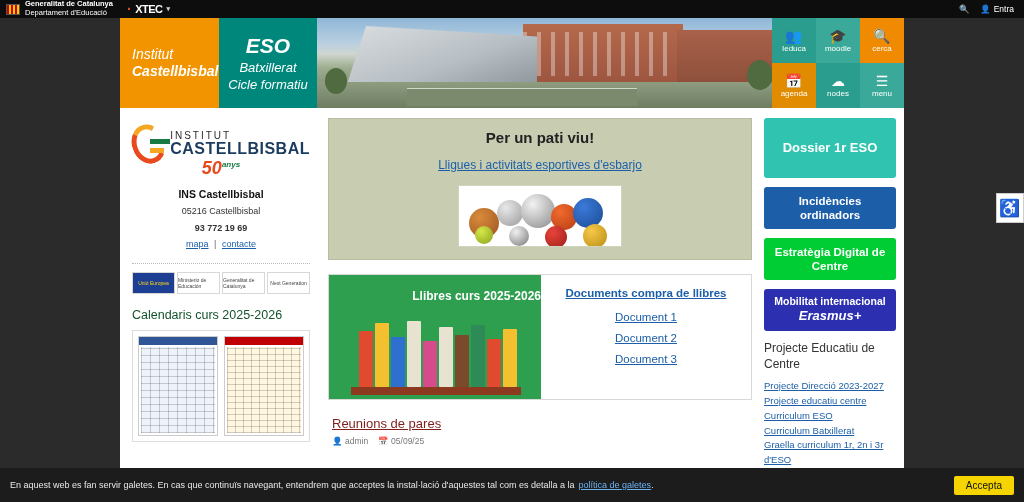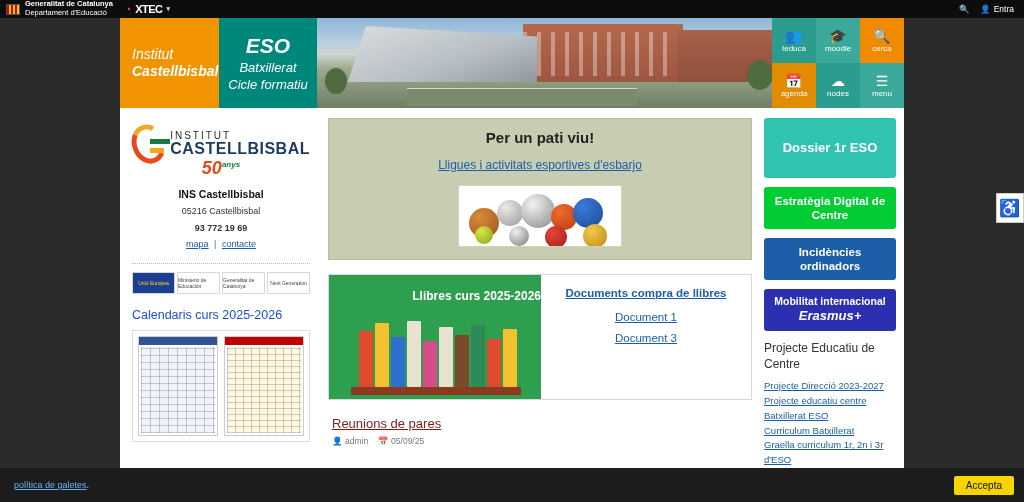--- a/index.html
+++ b/index.html
@@ -125,21 +125,21 @@
   .addr .links { margin-top: 3px; }
   .addr .links a { color: #1c5fa8; text-decoration: underline; }
   .addr .links .sep { color: #666; margin: 0 3px; }
 
   .eu-logos { margin-top: 12px; display: flex; gap: 2px; align-items: stretch;
     border-top: 1px dotted #bbb; padding-top: 8px; }
   .eu-box { height: 22px; flex: 1; border: 1px solid #d7d7d7; background: #fff;
     display: flex; align-items: center; justify-content: center; font-size: 5px; color: #444; overflow: hidden; }
   .eu-blue { background: #1c3f94; color: #ffd617; font-size: 5px; }
 
-  .cal-title { margin-top: 14px; font-size: 12.5px; color: #1d4ed8; }
+  .cal-title { margin-top: 14px; font-size: 12.5px; color: #14532d; }
   .cal-imgs { margin-top: 8px; display: flex; gap: 6px; border: 1px solid #dcdcdc; padding: 5px; }
   .cal-img { width: 82px; height: 100px; border: 1px solid #ccc; background: #fff; position: relative; overflow: hidden; }
   .cal-img .hd { height: 8px; background: #2f5597; }
   .cal-img .grid { position: absolute; top: 10px; left: 2px; right: 2px; bottom: 2px;
     background:
       repeating-linear-gradient(0deg, rgba(0,0,0,.18) 0 1px, transparent 1px 7px),
       repeating-linear-gradient(90deg, rgba(0,0,0,.18) 0 1px, transparent 1px 9px),
       #eef3fb;
   }
   .cal-img.c2 .grid { background:
@@ -371,20 +371,21 @@
           <div class="bk" style="left:110px;height:60px;background:#e8e2d0;"></div>
           <div class="bk" style="left:126px;height:52px;background:#7a4a2a;"></div>
           <div class="bk" style="left:142px;height:62px;background:#2e8b57;"></div>
           <div class="bk" style="left:158px;height:48px;background:#e04a2f;"></div>
           <div class="bk" style="left:174px;height:58px;background:#f5c030;"></div>
           <div class="books-base"></div>
         </div>
         <div class="books-links">
           <a class="first" href="#">Documents compra de llibres</a>
           <a href="#">Document 1</a>
+          <a href="#">Document 2</a>
           <a href="#">Document 3</a>
         </div>
       </div>
 
       <div class="news">
         <h3>Reunions de pares</h3>
         <div class="meta">
           <span>
             <span>👤</span>
             <span>admin</span>
@@ -394,47 +395,48 @@
             <span>05/09/25</span>
           </span>
         </div>
       </div>
     </div>
 
     <div class="col-right">
       <div class="rbtn dossier">
         <span>Dossier 1r ESO</span>
       </div>
+      <div class="rbtn incid">
+        <span>Incidències ordinadors</span>
+      </div>
       <div class="rbtn estrat">
         <span>Estratègia Digital de Centre</span>
-      </div>
-      <div class="rbtn incid">
-        <span>Incidències ordinadors</span>
       </div>
       <div class="rbtn erasmus">
         <div>
           <div>Mobilitat internacional</div>
           <div class="eras">Erasmus+</div>
         </div>
       </div>
 
       <div class="r-title">Projecte Educatiu de Centre</div>
       <div class="r-links">
         <a href="#">Projecte Direcció 2023-2027</a>
         <a href="#">Projecte educatiu centre</a>
-        <a href="#">Batxillerat ESO</a>
+        <a href="#">Curriculum ESO</a>
         <a href="#">Curriculum Batxillerat</a>
         <a href="#">Graella curriculum 1r, 2n i 3r d'ESO</a>
       </div>
     </div>
 
   </div>
 </div>
 
 <div class="a11y">
   <span class="glyph">♿</span>
 </div>
 
 <div class="cookie">
+  <span>En aquest web es fan servir galetes. En cas que continuïs navegant, entendrem que acceptes la instal·lació d'aquestes tal com es detalla a la</span>
   <a href="#" style="margin-left:4px;">política de galetes</a>
   <span>.</span>
   <button class="accept">Accepta</button>
 </div>
 
 </body></html>

